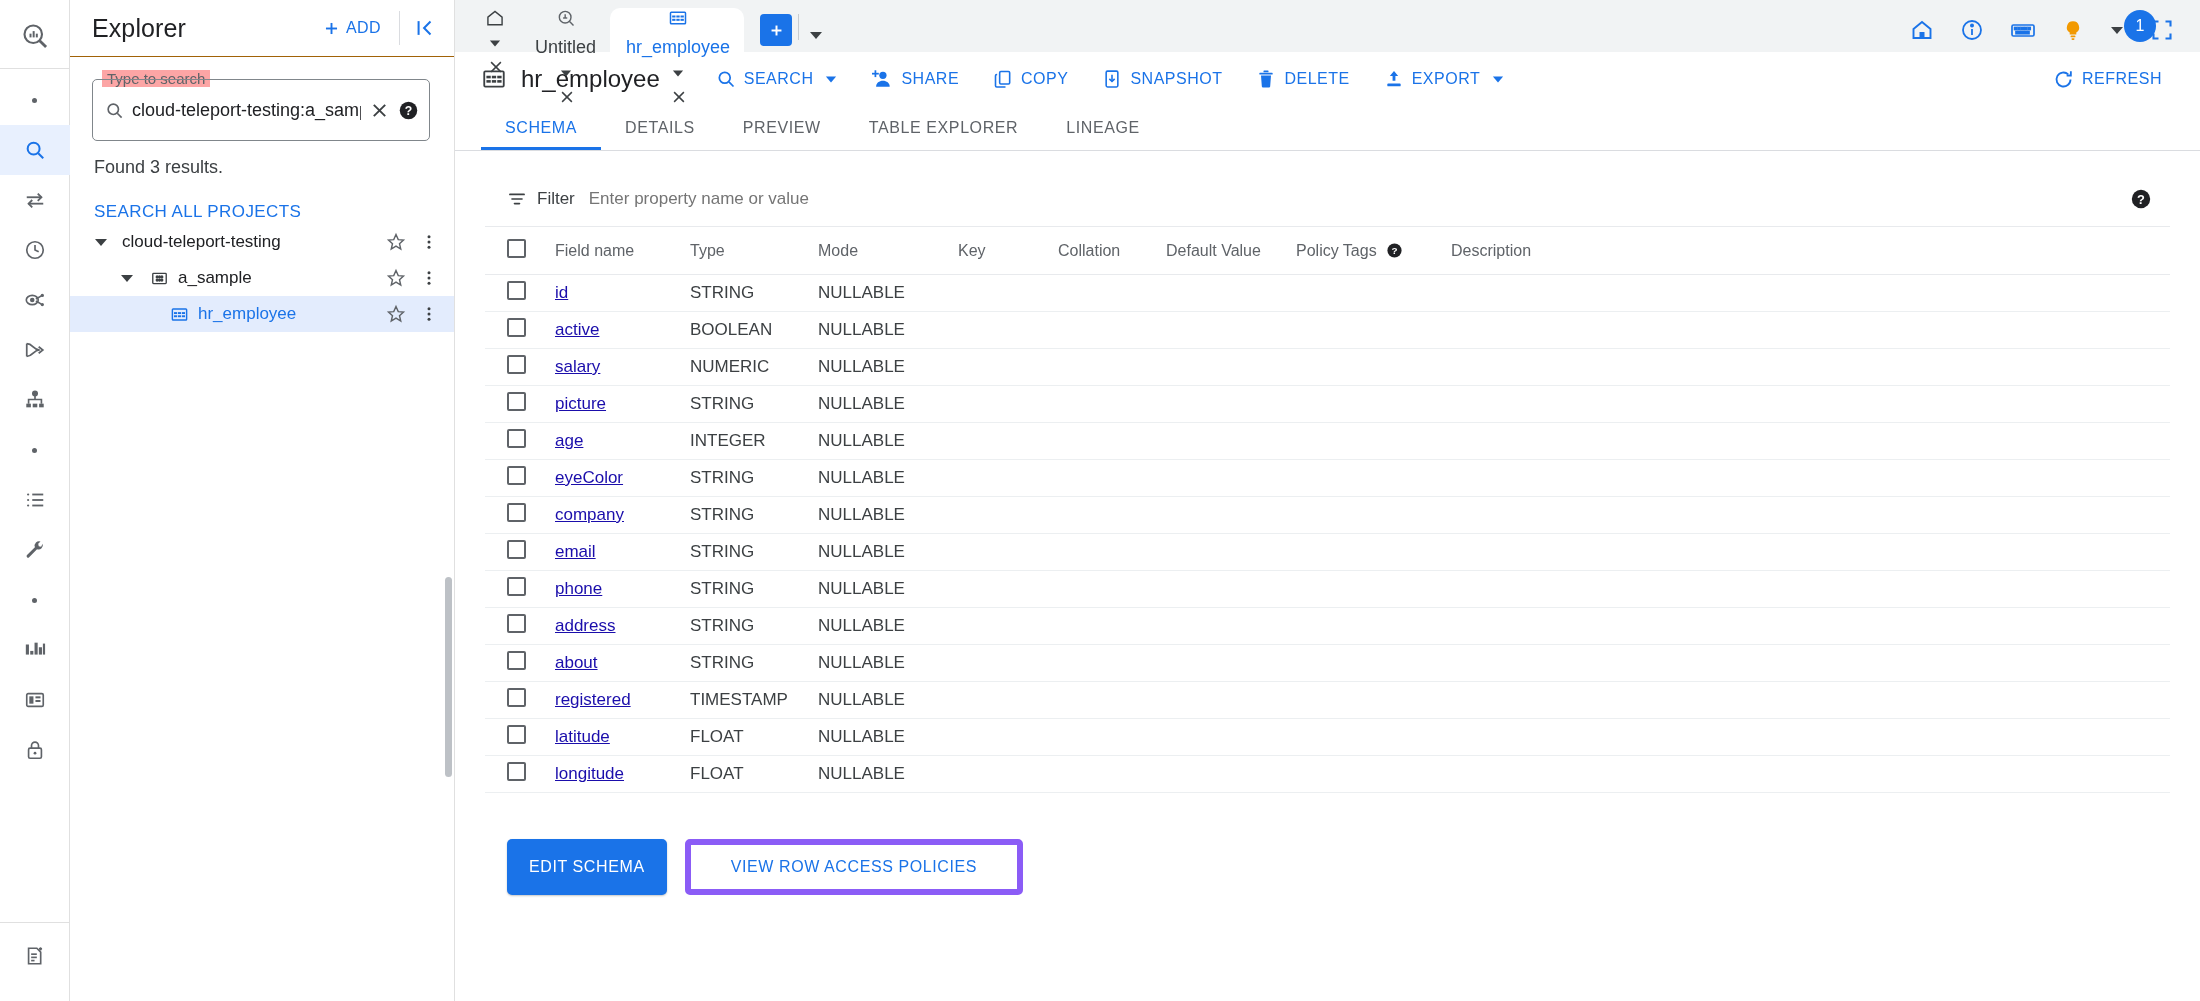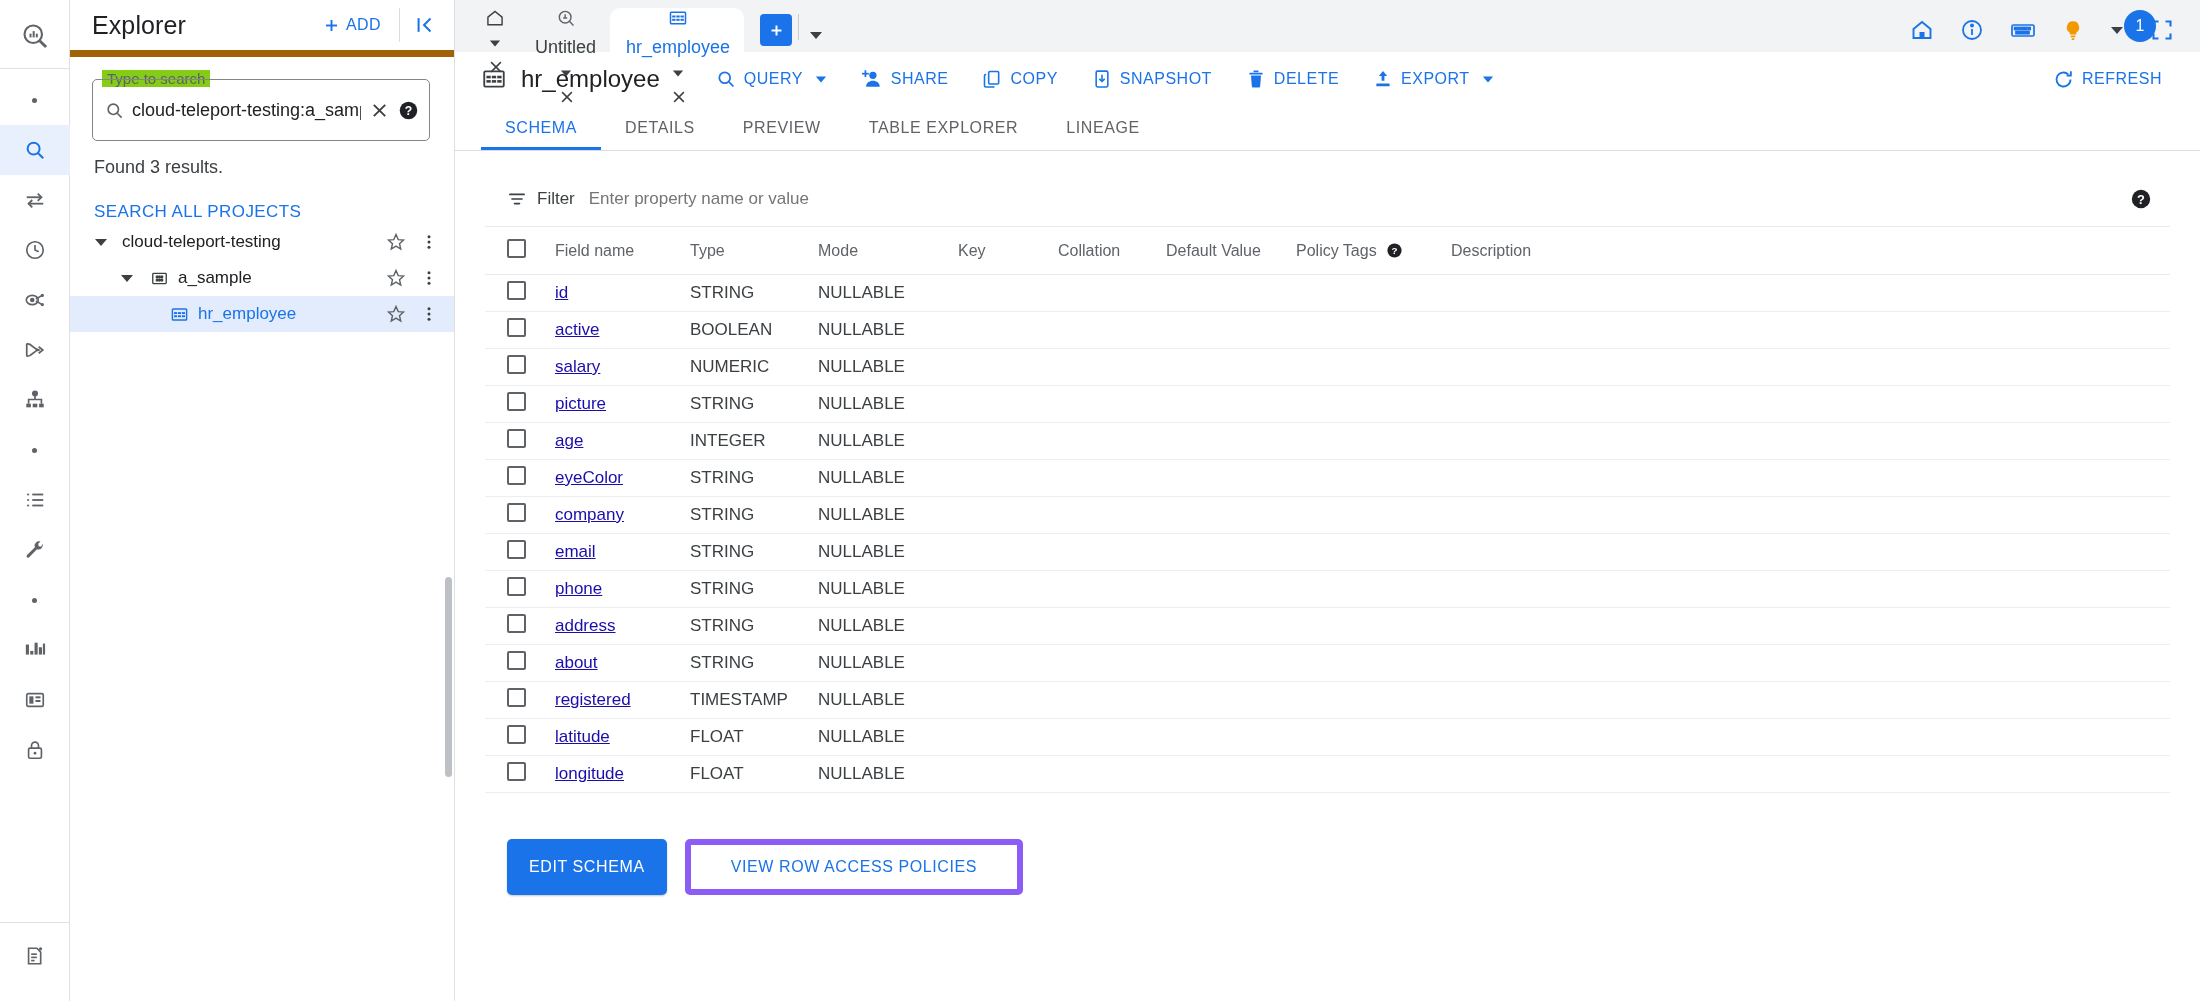--- a/index.html
+++ b/index.html
@@ -34,39 +34,39 @@
   .rail-bottom-sep { width: 70px; height: 1px; background: #e0e0e0; margin-bottom: 8px; }
 
   
   .explorer {
     width: 385px; flex: 0 0 385px; height: 1001px;
     background: #fff; border-right: 1px solid #e0e0e0;
     display: flex; flex-direction: column; position: relative;
   }
   .exp-header {
     height: 57px; display: flex; align-items: center;
-    padding: 0 4px 0 22px; border-bottom: 7px solid #a16207;
+    padding: 0 4px 0 22px; border-bottom: 1px solid #a16207;
   }
   .exp-title { font-size: 25px; color: #202124; font-weight: 400; flex: 1; letter-spacing: .1px; }
   .exp-add {
     display: flex; align-items: center; gap: 5px; color: #1a73e8;
     font-size: 16px; font-weight: 500; padding: 8px 10px; letter-spacing: .4px;
   }
   .exp-divider-v { width: 1px; height: 34px; background: #dadce0; margin: 0 8px; }
   .exp-collapse { color: #1a73e8; padding: 6px 14px 6px 6px; display:flex; align-items:center;}
 
   .exp-body { padding: 16px 0 0 0; flex: 1; overflow: hidden; position: relative; }
 
   .search-wrap { margin: 6px 24px 0 22px; position: relative; }
   .search-box {
     height: 62px; border: 1px solid #80868b; border-radius: 5px;
     display: flex; align-items: center; padding: 0 10px 0 12px; position: relative;
   }
   .search-legend {
-    position: absolute; top: -9px; left: 10px; background: #84cc16; padding: 0 5px;
+    position: absolute; top: -9px; left: 10px; background: #fca5a5; padding: 0 5px;
     font-size: 15px; color: #5f6368;
   }
   .search-input {
     border: 0; outline: 0; flex: 1; font-size: 18px; color: #202124;
     font-family: "Liberation Sans", sans-serif; background: transparent;
     margin-left: 8px; min-width: 0;
   }
   .icon-btn { display: flex; align-items: center; justify-content: center; color: #5f6368; }
   .found-text { font-size: 18px; color: #3c4043; margin: 16px 0 8px 24px; }
   .search-all {
@@ -660,21 +660,21 @@
       </div>
 
       <div class="tb-actions">
         <div class="tb-btn">
           <span>
             <svg width="20" height="20" viewBox="0 0 24 24" fill="none" stroke="#1a73e8" stroke-width="2.1">
               <circle cx="10.5" cy="10.5" r="6.5"></circle>
                 <line x1="15.5" y1="15.5" x2="21" y2="21"></line>
             </svg>
           </span>
-          <span>QUERY</span>
+          <span>SEARCH</span>
           <span style="margin-left:4px;">
             <svg width="12" height="12" viewBox="0 0 14 14">
                 <polygon points="1,4 13,4 7,11" fill="#1a73e8"></polygon>
               </svg>
           </span>
         </div>
 
         <div class="tb-btn">
           <span>
             <svg width="22" height="20" viewBox="0 0 24 22" fill="#1a73e8">

